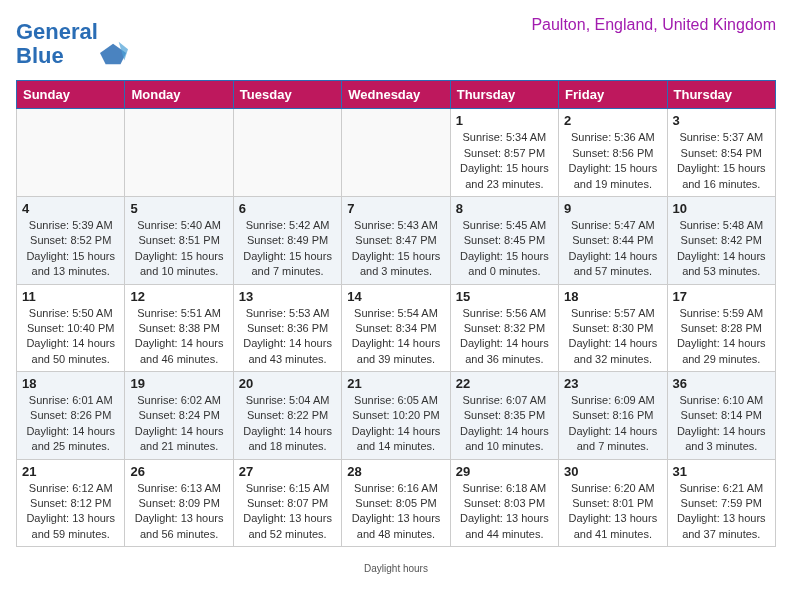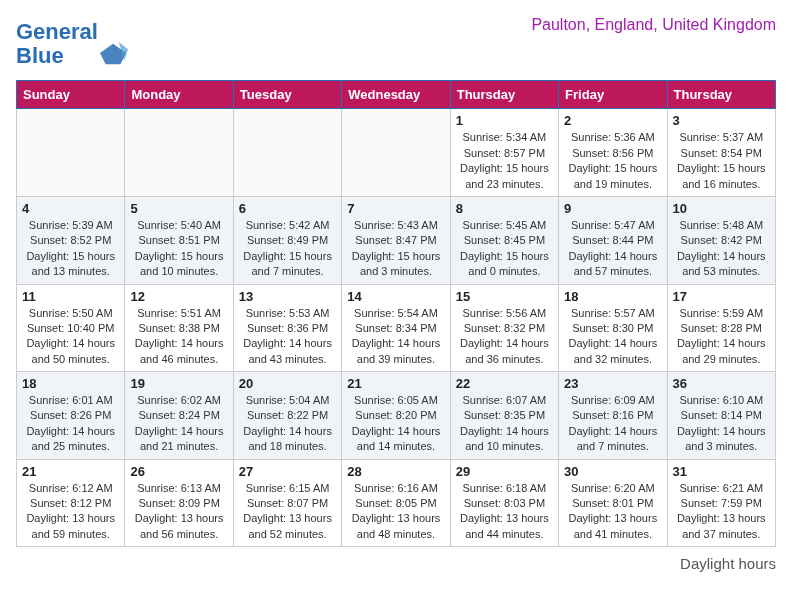--- a/index.html
+++ b/index.html
@@ -82,24 +82,24 @@
     .day-info {
       color: #333;
       font-size: 11px;
       line-height: 1.4;
       text-align: center;
     }
     .row-alt td {
       background: #f0f4f8;
     }
     .footer {
-      margin-top: 8px;
-      font-size: 15px;
+      margin-top: 16px;
+      font-size: 10px;
       color: #555;
-      text-align: right;
+      text-align: center;
     }
   </style>
 </head>
 <body>
 
 <div class="header-area">
   <div class="logo">
     <div>
       <div style="display:flex;align-items:flex-end;">
         <div class="logo-text">
@@ -277,21 +277,21 @@
         <td>
           <span class="day-number">20</span>
           <div class="day-info">Sunrise: 5:04 AM
 Sunset: 8:22 PM
 Daylight: 14 hours
 and 18 minutes.</div>
         </td>
         <td>
           <span class="day-number">21</span>
           <div class="day-info">Sunrise: 6:05 AM
-Sunset: 8:20 PM
+Sunset: 10:20 PM
 Daylight: 14 hours
 and 14 minutes.</div>
         </td>
         <td>
           <span class="day-number">22</span>
           <div class="day-info">Sunrise: 6:07 AM
 Sunset: 8:35 PM
 Daylight: 14 hours
 and 10 minutes.</div>
         </td>

